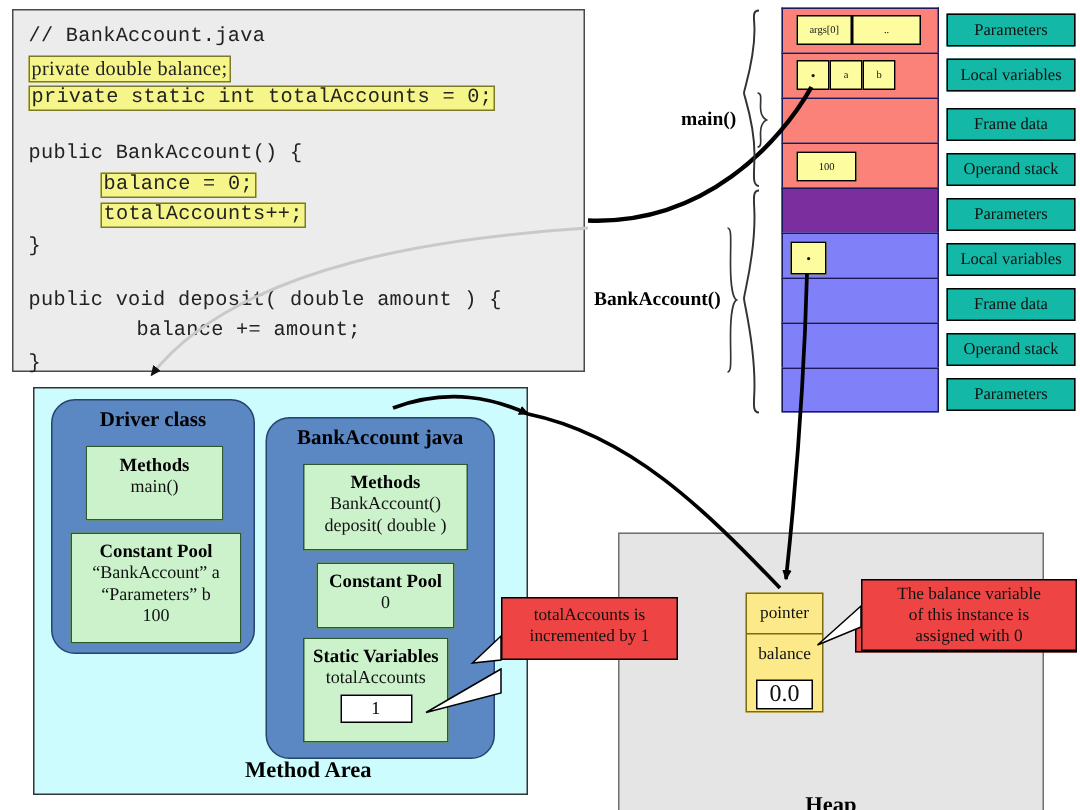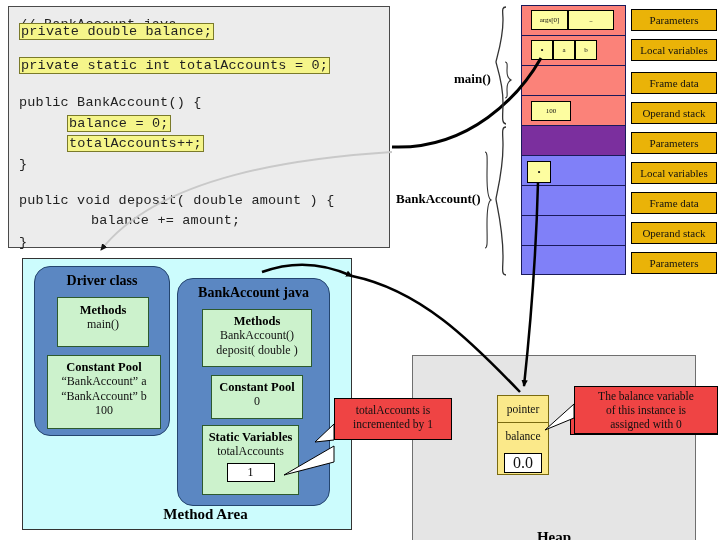--- a/index.html
+++ b/index.html
@@ -19,21 +19,21 @@
 
   
   .stack{position:absolute;left:521px;top:5px;width:105px;}
   .srow{position:relative;height:30px;box-sizing:border-box;
         border:1px solid #1a1a5a;border-bottom:none;}
   .srow:last-child{border-bottom:1px solid #1a1a5a;}
   .c-red{background:#fb8279;}
   .c-purple{background:#7b2f9e;}
   .c-blue{background:#8080f8;}
   .slabel{position:absolute;left:631px;width:86px;height:22px;
-      border:1px solid #000;background:#eab308;box-sizing:border-box;
+      border:1px solid #000;background:#14b8a6;box-sizing:border-box;
       font-size:11px;color:#111;display:flex;align-items:center;
       justify-content:center;white-space:nowrap;}
   .minicell{position:absolute;background:#fdfda0;border:1px solid #000;
       box-sizing:border-box;font-size:7px;color:#111;display:flex;
       align-items:center;justify-content:center;font-family:"Liberation Serif",serif;}
 
   .frame-name{position:absolute;font-weight:bold;font-size:13px;color:#000;}
 
   
   .method-area{position:absolute;left:22px;top:258px;width:330px;height:272px;
@@ -68,21 +68,21 @@
       box-sizing:border-box;text-align:center;font-size:11.5px;color:#111;
       line-height:1.22;padding:2px 3px;}
 </style>
 </head>
 <body>
 
 <div class="stage">
 
   <div class="code-panel">
     <div class="code-line" style="left:10px;top:10px;">// BankAccount.java</div>
-    <div class="code-line hl" style="left:10px;top:16px;">private double balance;</div>
+    <div class="code-line hl" style="left:10px;top:30px;font-family:Liberation Serif, serif;">private double balance;</div>
     <div class="code-line hl" style="left:10px;top:50px;">private static int totalAccounts = 0;</div>
     <div class="code-line" style="left:10px;top:88px;">public BankAccount() {</div>
     <div class="code-line hl" style="left:58px;top:108px;">balance = 0;</div>
     <div class="code-line hl" style="left:58px;top:128px;">totalAccounts++;</div>
     <div class="code-line" style="left:10px;top:150px;">}</div>
     <div class="code-line" style="left:10px;top:186px;">public void deposit( double amount ) {</div>
     <div class="code-line" style="left:82px;top:206px;">balance += amount;</div>
     <div class="code-line" style="left:10px;top:228px;">}</div>
   </div>
 
@@ -128,21 +128,21 @@
 
   <div class="cls-box" style="left:34px;top:266px;width:136px;height:170px;">
     <div class="cls-title">Driver class</div>
     <div class="inner-box" style="left:22px;top:30px;width:92px;height:50px;padding-top:5px;">
       <span class="inner-h">Methods</span>
       <span class="inner-t">main()</span>
     </div>
     <div class="inner-box" style="left:12px;top:88px;width:114px;height:74px;padding-top:4px;">
       <span class="inner-h">Constant Pool</span>
       <span class="inner-t">“BankAccount” a</span>
-      <span class="inner-t">“BankAccount” b</span>
+      <span class="inner-t">“Parameters” b</span>
       <span class="inner-t">100</span>
     </div>
   </div>
 
   <div class="cls-box" style="left:177px;top:278px;width:153px;height:228px;">
     <div class="cls-title">BankAccount java</div>
     <div class="inner-box" style="left:24px;top:30px;width:110px;height:58px;padding-top:4px;">
       <span class="inner-h">Methods</span>
       <span class="inner-t">BankAccount()</span>
       <span class="inner-t">deposit( double )</span>

